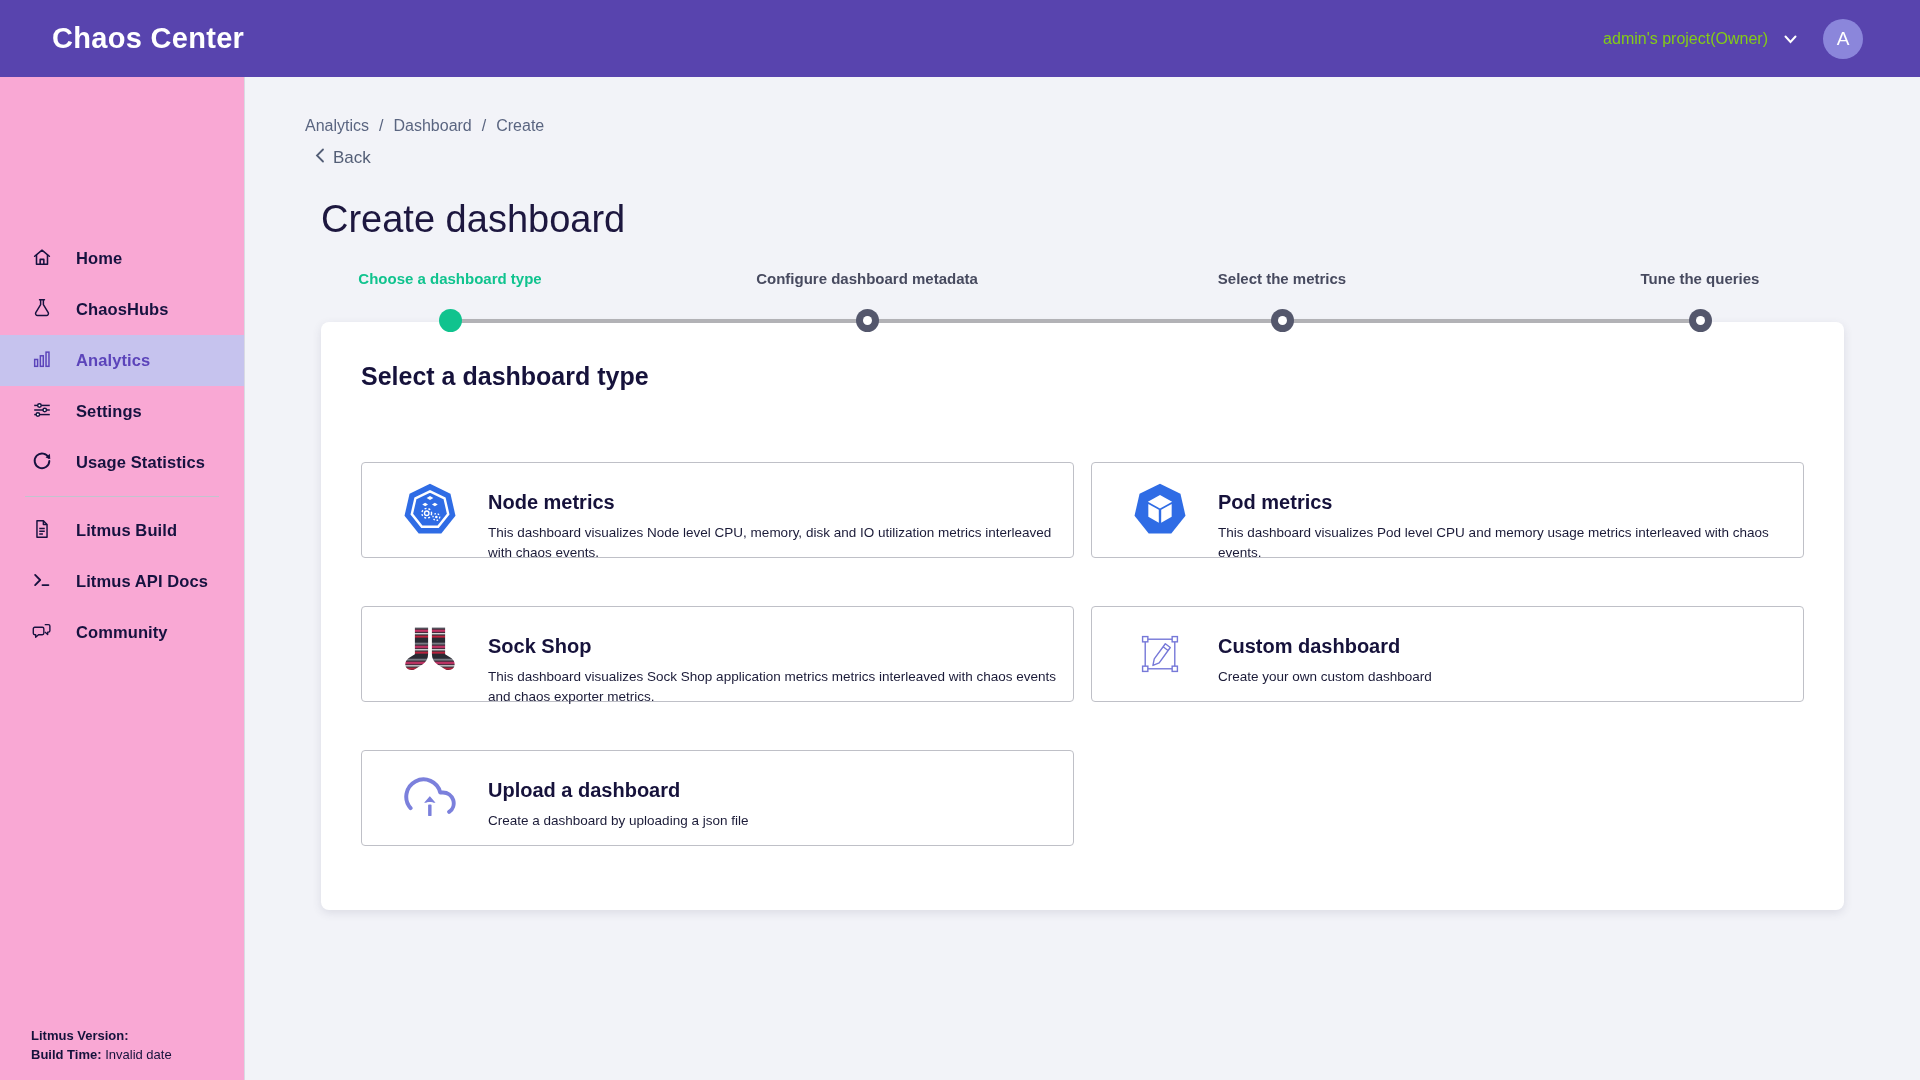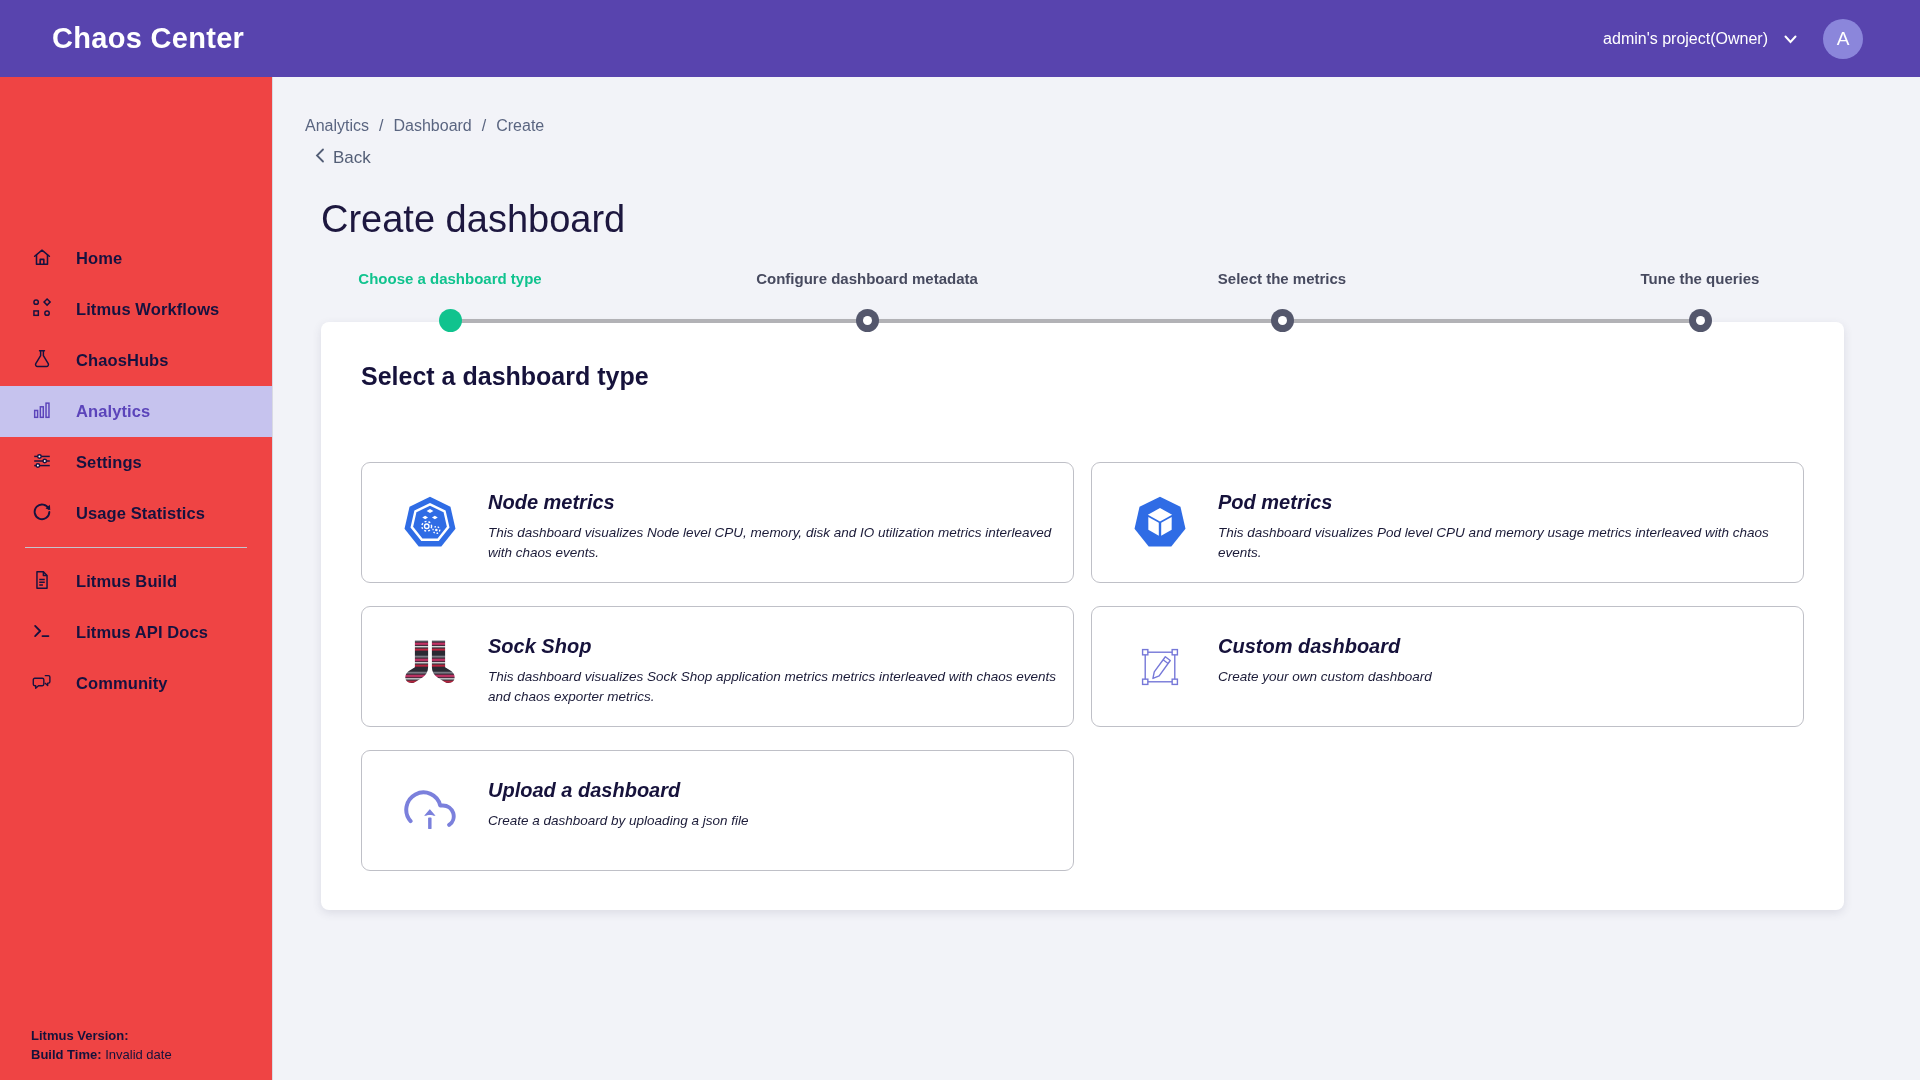--- a/index.html
+++ b/index.html
@@ -13,30 +13,30 @@
   }
   
   .app-header {
     position:absolute; top:0; left:0; width:1920px; height:77px;
     background:#5844AE; display:flex; align-items:center;
     justify-content:space-between; padding:0 57px 0 52px; z-index:10;
   }
   .app-title { color:#fff; font-size:29px; font-weight:700; letter-spacing:.3px; }
   .header-right { display:flex; align-items:center; }
   .project-selector { display:flex; align-items:center; gap:16px; cursor:pointer; }
-  .project-label { color:#ffffff; font-size:16px; }
+  .project-label { color:#84cc16; font-size:16px; }
   .avatar {
     width:40px; height:40px; border-radius:50%; background:#8B86DB;
     color:#fff; font-size:19px; display:flex; align-items:center; justify-content:center;
     margin-left:26px; cursor:pointer;
   }
   
   .sidebar {
-    position:absolute; top:77px; left:0; bottom:0; width:273px;
-    background:#ef4444; border-right:1px solid #D9DAE3; z-index:5;
+    position:absolute; top:77px; left:0; bottom:0; width:245px;
+    background:#f9a8d4; border-right:1px solid #D9DAE3; z-index:5;
   }
   .nav { position:absolute; top:156px; left:0; right:0; list-style:none; }
   .nav li {
     height:51px; display:flex; align-items:center; gap:23px;
     padding-left:31px; cursor:pointer; color:#16123F;
   }
   .nav li .nav-label { font-size:16.5px; font-weight:700; letter-spacing:.1px; }
   .nav li.active { background:#C6C3EE; color:#5B44BA; }
   .nav li svg { flex:0 0 auto; }
   .nav-divider { margin:8px 25px; border-top:1px solid #C3C4CE; }
@@ -56,22 +56,22 @@
   .step-dot:not(.active)::after { content:""; position:absolute; inset:7px; background:#fff; border-radius:50%; }
   
   .panel {
     position:absolute; left:321px; top:322px; width:1523px; height:588px;
     background:#fff; border-radius:8px; box-shadow:0 3px 10px rgba(60,60,90,.12); z-index:1;
   }
   .panel-heading { position:absolute; left:40px; top:40px; font-size:25px; font-weight:700; color:#16123B; }
   .panel-subheading { position:absolute; left:40px; top:83px; font-size:17px; color:#1C1B3B; }
   
   .type-card {
-    position:absolute; width:713px; height:121px; background:#fff;
-    border:1px solid #BFC0C7; border-radius:9px; cursor:pointer;font-style:italic;
+    position:absolute; width:713px; height:96px; background:#fff;
+    border:1px solid #BFC0C7; border-radius:4px; cursor:pointer;
   }
   .type-card .card-icon { position:absolute; left:34px; top:50%; transform:translateY(-50%); width:68px; display:flex; align-items:center; justify-content:center; }
   .type-card .card-title { position:absolute; left:126px; top:28px; font-size:20px; font-weight:700; color:#16123B; }
   .type-card .card-desc { position:absolute; left:126px; top:60px; width:582px; font-size:13.5px; line-height:1.45; color:#1B1B38; }
   .card-node   { left:40px;  top:140px; }
   .card-pod    { left:770px; top:140px; }
   .card-sock   { left:40px;  top:284px; }
   .card-custom { left:770px; top:284px; }
   .card-upload { left:40px;  top:428px; }
 </style>
@@ -97,31 +97,20 @@
   <ul class="nav">
     <li>
       <span>
         <svg width="22" height="22" viewBox="0 0 24 24" fill="none" stroke="currentColor" stroke-width="1.7" stroke-linecap="round" stroke-linejoin="round">
             <path d="M4 11.2 12 4.6l8 6.6"></path>
             <path d="M6 9.9V20h12V9.9"></path>
             <path d="M10 20v-5.4h4V20"></path>
           </svg>
       </span>
       <span class="nav-label">Home</span>
-    </li>
-    <li>
-      <span>
-        <svg width="22" height="22" viewBox="0 0 24 24" fill="none" stroke="currentColor" stroke-width="1.6">
-            <circle cx="5.6" cy="5.6" r="2.4"></circle>
-            <rect x="15.2" y="3.2" width="4.7" height="4.7" transform="rotate(45 17.55 5.55)"></rect>
-            <rect x="3.2" y="15.2" width="4.8" height="4.8"></rect>
-            <circle cx="17.5" cy="17.6" r="2.4"></circle>
-          </svg>
-      </span>
-      <span class="nav-label">Litmus Workflows</span>
     </li>
     <li>
       <span>
         <svg width="22" height="22" viewBox="0 0 24 24" fill="none" stroke="currentColor" stroke-width="1.6" stroke-linecap="round" stroke-linejoin="round">
             <path d="M9.3 3h5.4"></path>
             <path d="M10.5 3v5.2L5.2 17a2.2 2.2 0 0 0 2 3.2h9.6a2.2 2.2 0 0 0 2-3.2L13.5 8.2V3"></path>
           </svg>
       </span>
       <span class="nav-label">ChaosHubs</span>
     </li>

